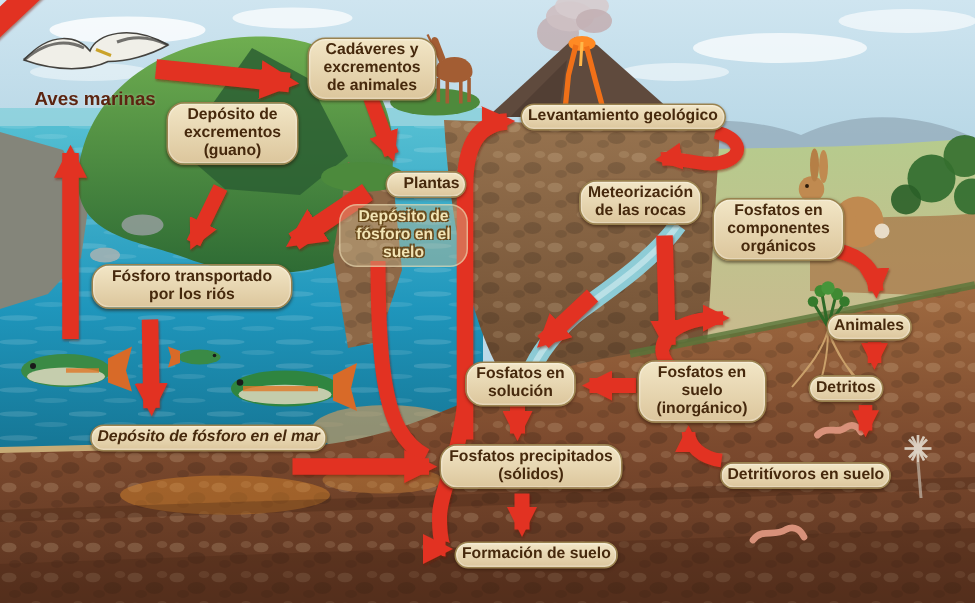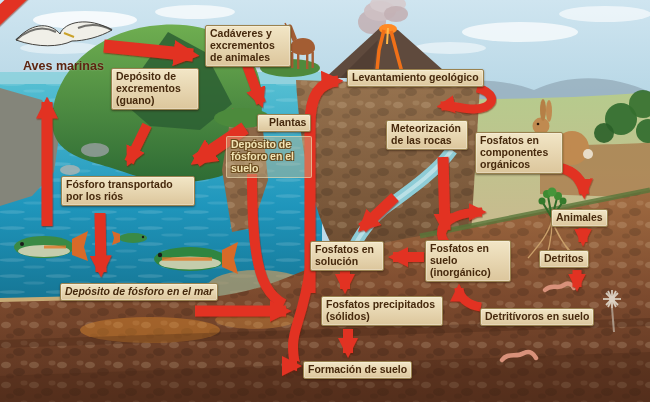--- a/index.html
+++ b/index.html
@@ -1,23 +1,23 @@
 <!DOCTYPE html>
 <html><head>
 <meta charset="utf-8">
 <style>
   html,body{margin:0;padding:0;background:#222;}
   .stage{position:relative;width:650px;height:402px;overflow:hidden;
          font-family:"Liberation Sans",sans-serif;background:#bcd9e8;}
   .stage svg.scene{position:absolute;left:0;top:0;}
   .node{position:absolute;background:linear-gradient(#f2e6c6,#dcc69c);
-        border:1px solid #99824f;border-radius:2px;
+        border:1px solid #99824f;border-radius:12px;
         box-shadow:0 1px 2px rgba(40,20,5,.5), inset 0 0 0 1px rgba(255,255,255,.28);
         color:#46290d;font-weight:bold;font-size:10.5px;line-height:1.14;
-        padding:2px 4px;box-sizing:border-box;}
+        text-align:center;padding:2px 4px;box-sizing:border-box;}
   .nw{white-space:nowrap;}
   .gbox{background:rgba(206,188,146,.42);border:1px solid rgba(244,230,190,.55);
         color:#f2e4b4;box-shadow:none;
         text-shadow:-1px -1px 0 #6a4a1c,1px -1px 0 #6a4a1c,-1px 1px 0 #6a4a1c,1px 1px 0 #6a4a1c;}
   .plain{background:none;border:none;box-shadow:none;color:#5c2410;
          font-size:12.5px;padding:0;text-shadow:0 0 2px rgba(255,255,255,.35);}
 </style>
 </head>
 <body>
 
@@ -251,16 +251,16 @@
   <div class="node gbox" style="left:226px;top:136px;width:86px;">Depósito de fósforo en el suelo</div>
   <div class="node" style="left:386px;top:120px;width:82px;">Meteorización de las rocas</div>
   <div class="node" style="left:475px;top:132px;width:88px;">Fosfatos en componentes orgánicos</div>
   <div class="node" style="left:61px;top:176px;width:134px;">Fósforo transportado por los riós</div>
   <div class="node" style="left:310px;top:241px;width:74px;">Fosfatos en solución</div>
   <div class="node" style="left:425px;top:240px;width:86px;">Fosfatos en suelo (inorgánico)</div>
   <div class="node nw" style="left:551px;top:209px;">Animales</div>
   <div class="node nw" style="left:539px;top:250px;">Detritos</div>
   <div class="node nw" style="left:60px;top:283px;font-style:italic;">Depósito de fósforo en el mar</div>
   <div class="node nw" style="left:480px;top:308px;">Detritívoros en suelo</div>
-  <div class="node" style="left:293px;top:296px;width:122px;margin-left:28px;">Fosfatos precipitados (sólidos)</div>
+  <div class="node" style="left:293px;top:296px;width:122px;">Fosfatos precipitados (sólidos)</div>
   <div class="node nw" style="left:303px;top:361px;">Formación de suelo</div>
 
 </div>
 
 </body></html>

